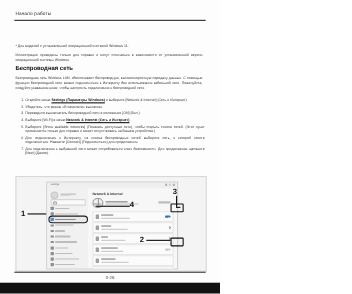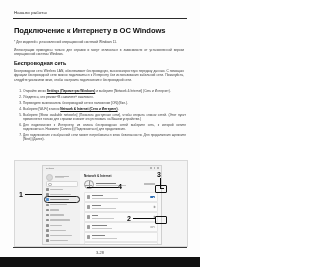--- a/index.html
+++ b/index.html
@@ -373,21 +373,20 @@
   }
 </style>
 </head>
 <body>
 
 <div class="page">
 
   <div class="header-text">Начало работы</div>
   <div class="header-rule"></div>
 
-  <div class="doc-title">Подключение к Интернету в ОС Windows</div>
 
   <div class="note-star">* Для моделей с установленной операционной системой Windows 11.</div>
   <div class="para">Иллюстрации приведены только для справки и могут отличаться в зависимости от установленной версии операционной системы Windows.</div>
 
   <div class="sec-title">Беспроводная сеть</div>
   <div class="para2">Беспроводная сеть Wireless LAN, обеспечивает беспроводную, высокоскоростную передачу данных. С помощью функции беспроводной сети можно подключиться к Интернету без использования кабельной сети. Пожалуйста, следуйте указаниям ниже, чтобы настроить подключение к беспроводной сети.</div>
 
   <ol class="steps">
     <li class="step">
       <span class="step-num">1.</span><span>Откройте меню </span><b class="ul">Settings (Параметры Windows)</b><span> и выберите [Network &amp; Internet] (Сеть и Интернет).</span>

